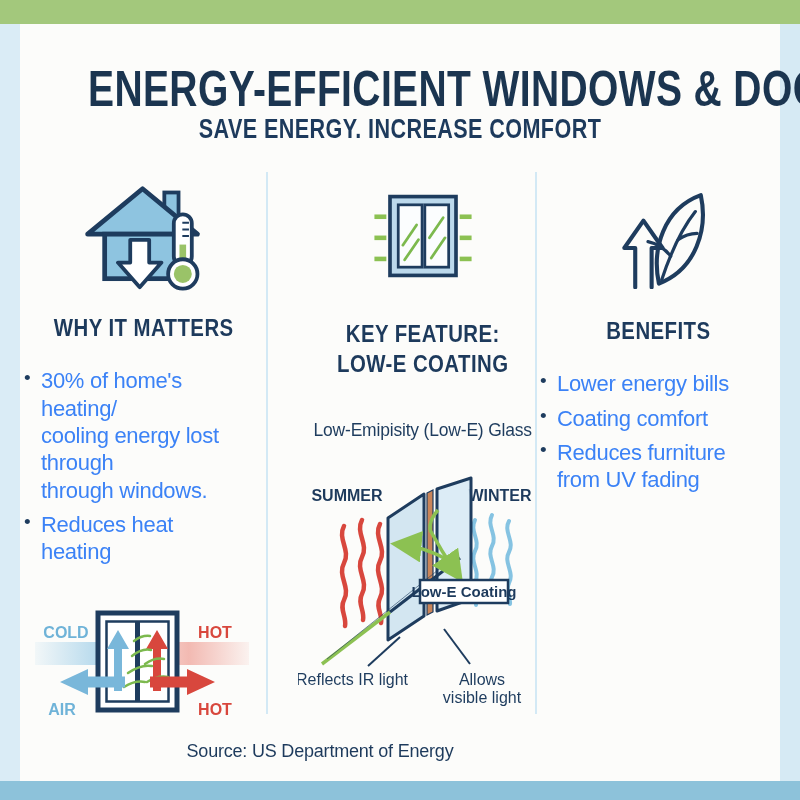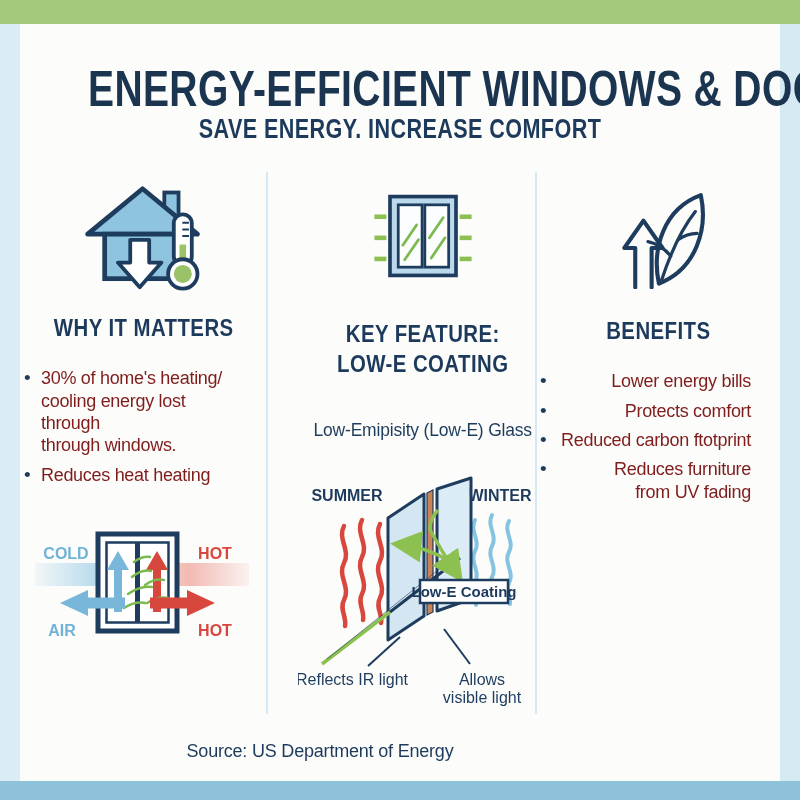--- a/index.html
+++ b/index.html
@@ -20,25 +20,25 @@
   .divider-1{left:266px;} .divider-2{left:535px;}
   
   .col{position:absolute;top:150px;display:flex;flex-direction:column;align-items:center;}
   .col-why{left:20px;width:247px;}
   .col-feature{left:267px;width:311px;}
   .col-benefits{left:536px;width:244px;}
   .col-heading{font-size:24px;font-weight:bold;color:#1d3a5c;text-align:center;line-height:1.27;
          letter-spacing:.5px;transform:scaleX(.85);white-space:pre-line;}
   .sub-heading{font-size:19px;color:#1e3c5e;margin-top:15px;letter-spacing:-.2px;transform:scaleX(.92);white-space:nowrap;}
   ul.bullets{list-style:none;margin:0;padding:0;align-self:flex-start;}
-  ul.bullets li{position:relative;padding-left:21px;font-size:18px;color:#7f1d1d;line-height:1.24;
+  ul.bullets li{position:relative;padding-left:21px;font-size:22px;color:#3b82f6;line-height:1.24;
          margin-bottom:7px;letter-spacing:-.3px;white-space:pre-line;}
   ul.bullets li::before{content:"\2022";position:absolute;left:4px;top:-1px;font-size:19px;color:#1e3c5e;}
   .why-bullets{margin-top:17px;margin-left:14px;width:218px;}
-  .benefit-bullets{margin-top:27px;margin-left:22px;width:215px;text-align:right;}
+  .benefit-bullets{margin-top:27px;margin-left:22px;width:215px;}
   .icon-house{margin-top:30px;} .icon-window{margin-top:42px;} .icon-leaf{margin-top:37px;}
   .why-heading{margin-top:19px;} .feature-heading{margin-top:39px;} .benefits-heading{margin-top:27px;}
   .window-diagram{margin-top:13px;} .glass-diagram{margin-top:27px;}
   svg text{font-family:"Liberation Sans",sans-serif;}
   
   .footer{position:absolute;left:0;top:741px;width:640px;text-align:center;font-size:18px;
          color:#1d3a5c;letter-spacing:-.2px;}
 </style>
 </head>
 <body>
@@ -188,22 +188,21 @@
         <path d="M60,102 C70,72 82,46 97,27" stroke-width="3.5"></path>
         <path d="M70,76 C63,67 54,62 45,60" stroke-width="3.5"></path>
         <path d="M78,58 C85,53 92,51 99,51" stroke-width="3.5"></path>
       </g>
     </svg>
 
     <h3 class="col-heading benefits-heading">BENEFITS</h3>
 
     <ul class="bullets benefit-bullets">
       <li>Lower energy bills</li>
-      <li>Protects comfort</li>
-      <li>Reduced carbon ftotprint</li>
+      <li>Coating comfort</li>
       <li>Reduces furniture
 from UV fading</li>
     </ul>
   </section>
 
   <div class="footer">Source: US Department of Energy</div>
 
 </div>
 
 </body></html>

